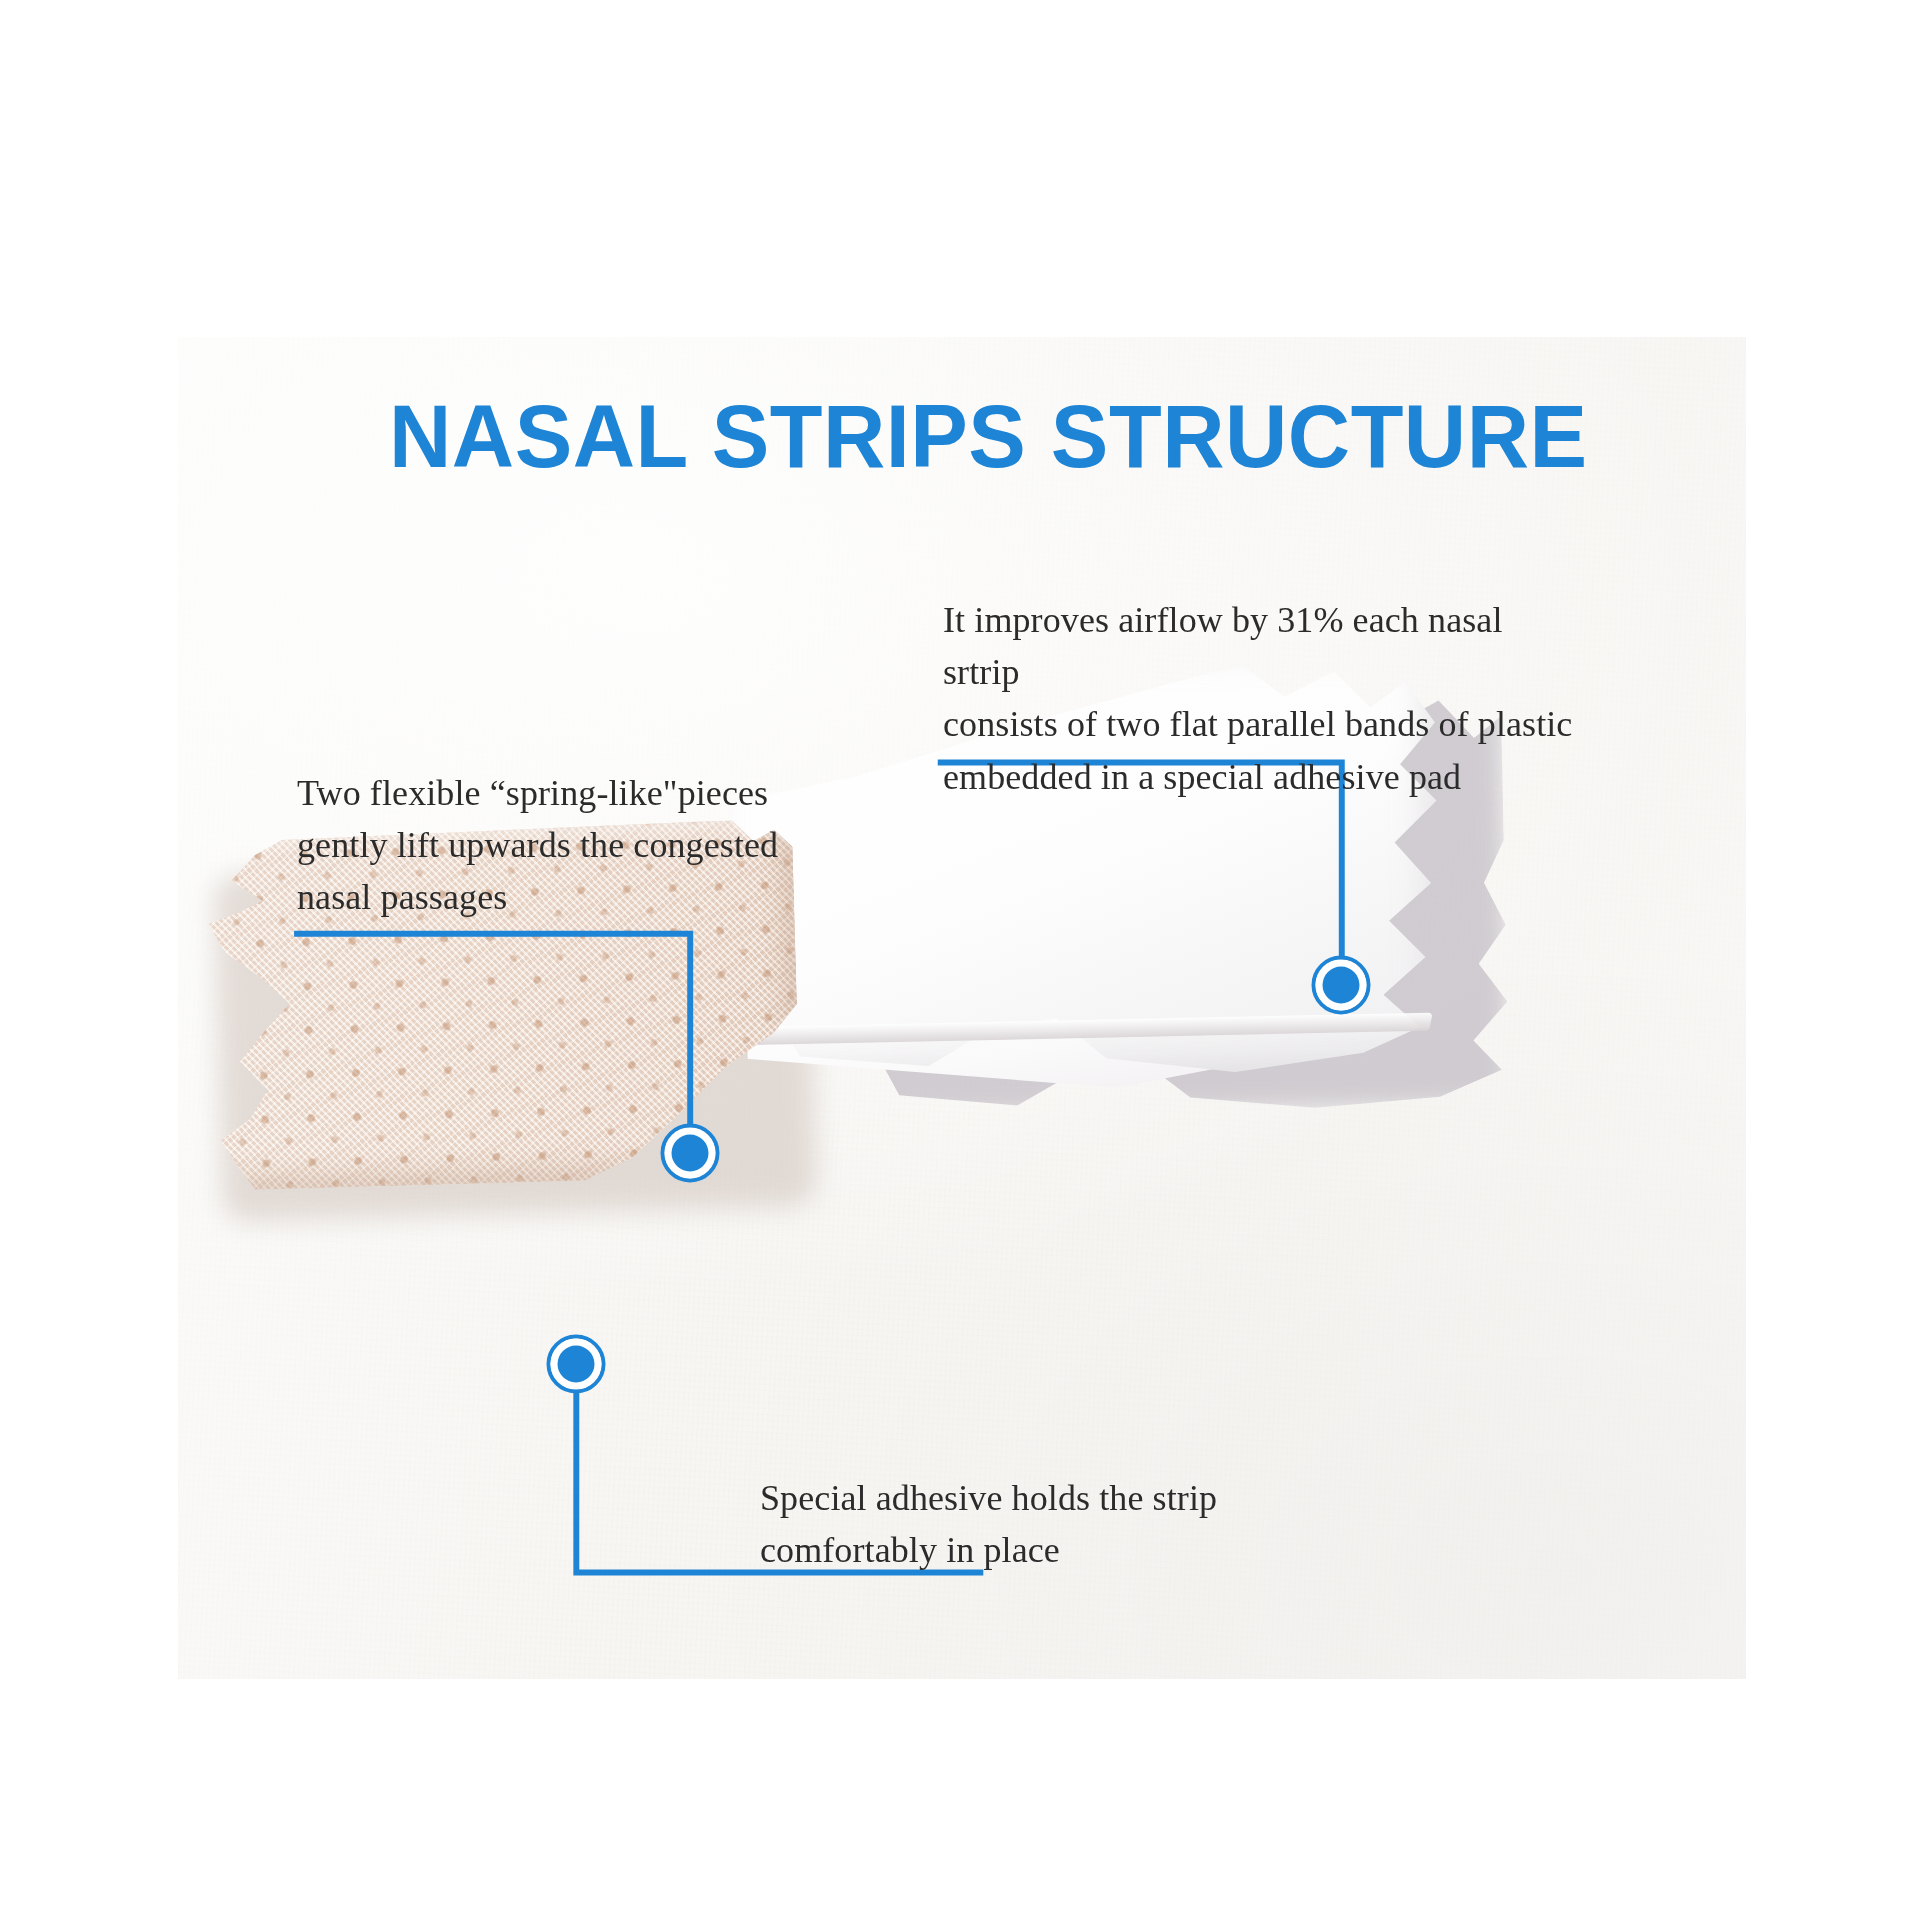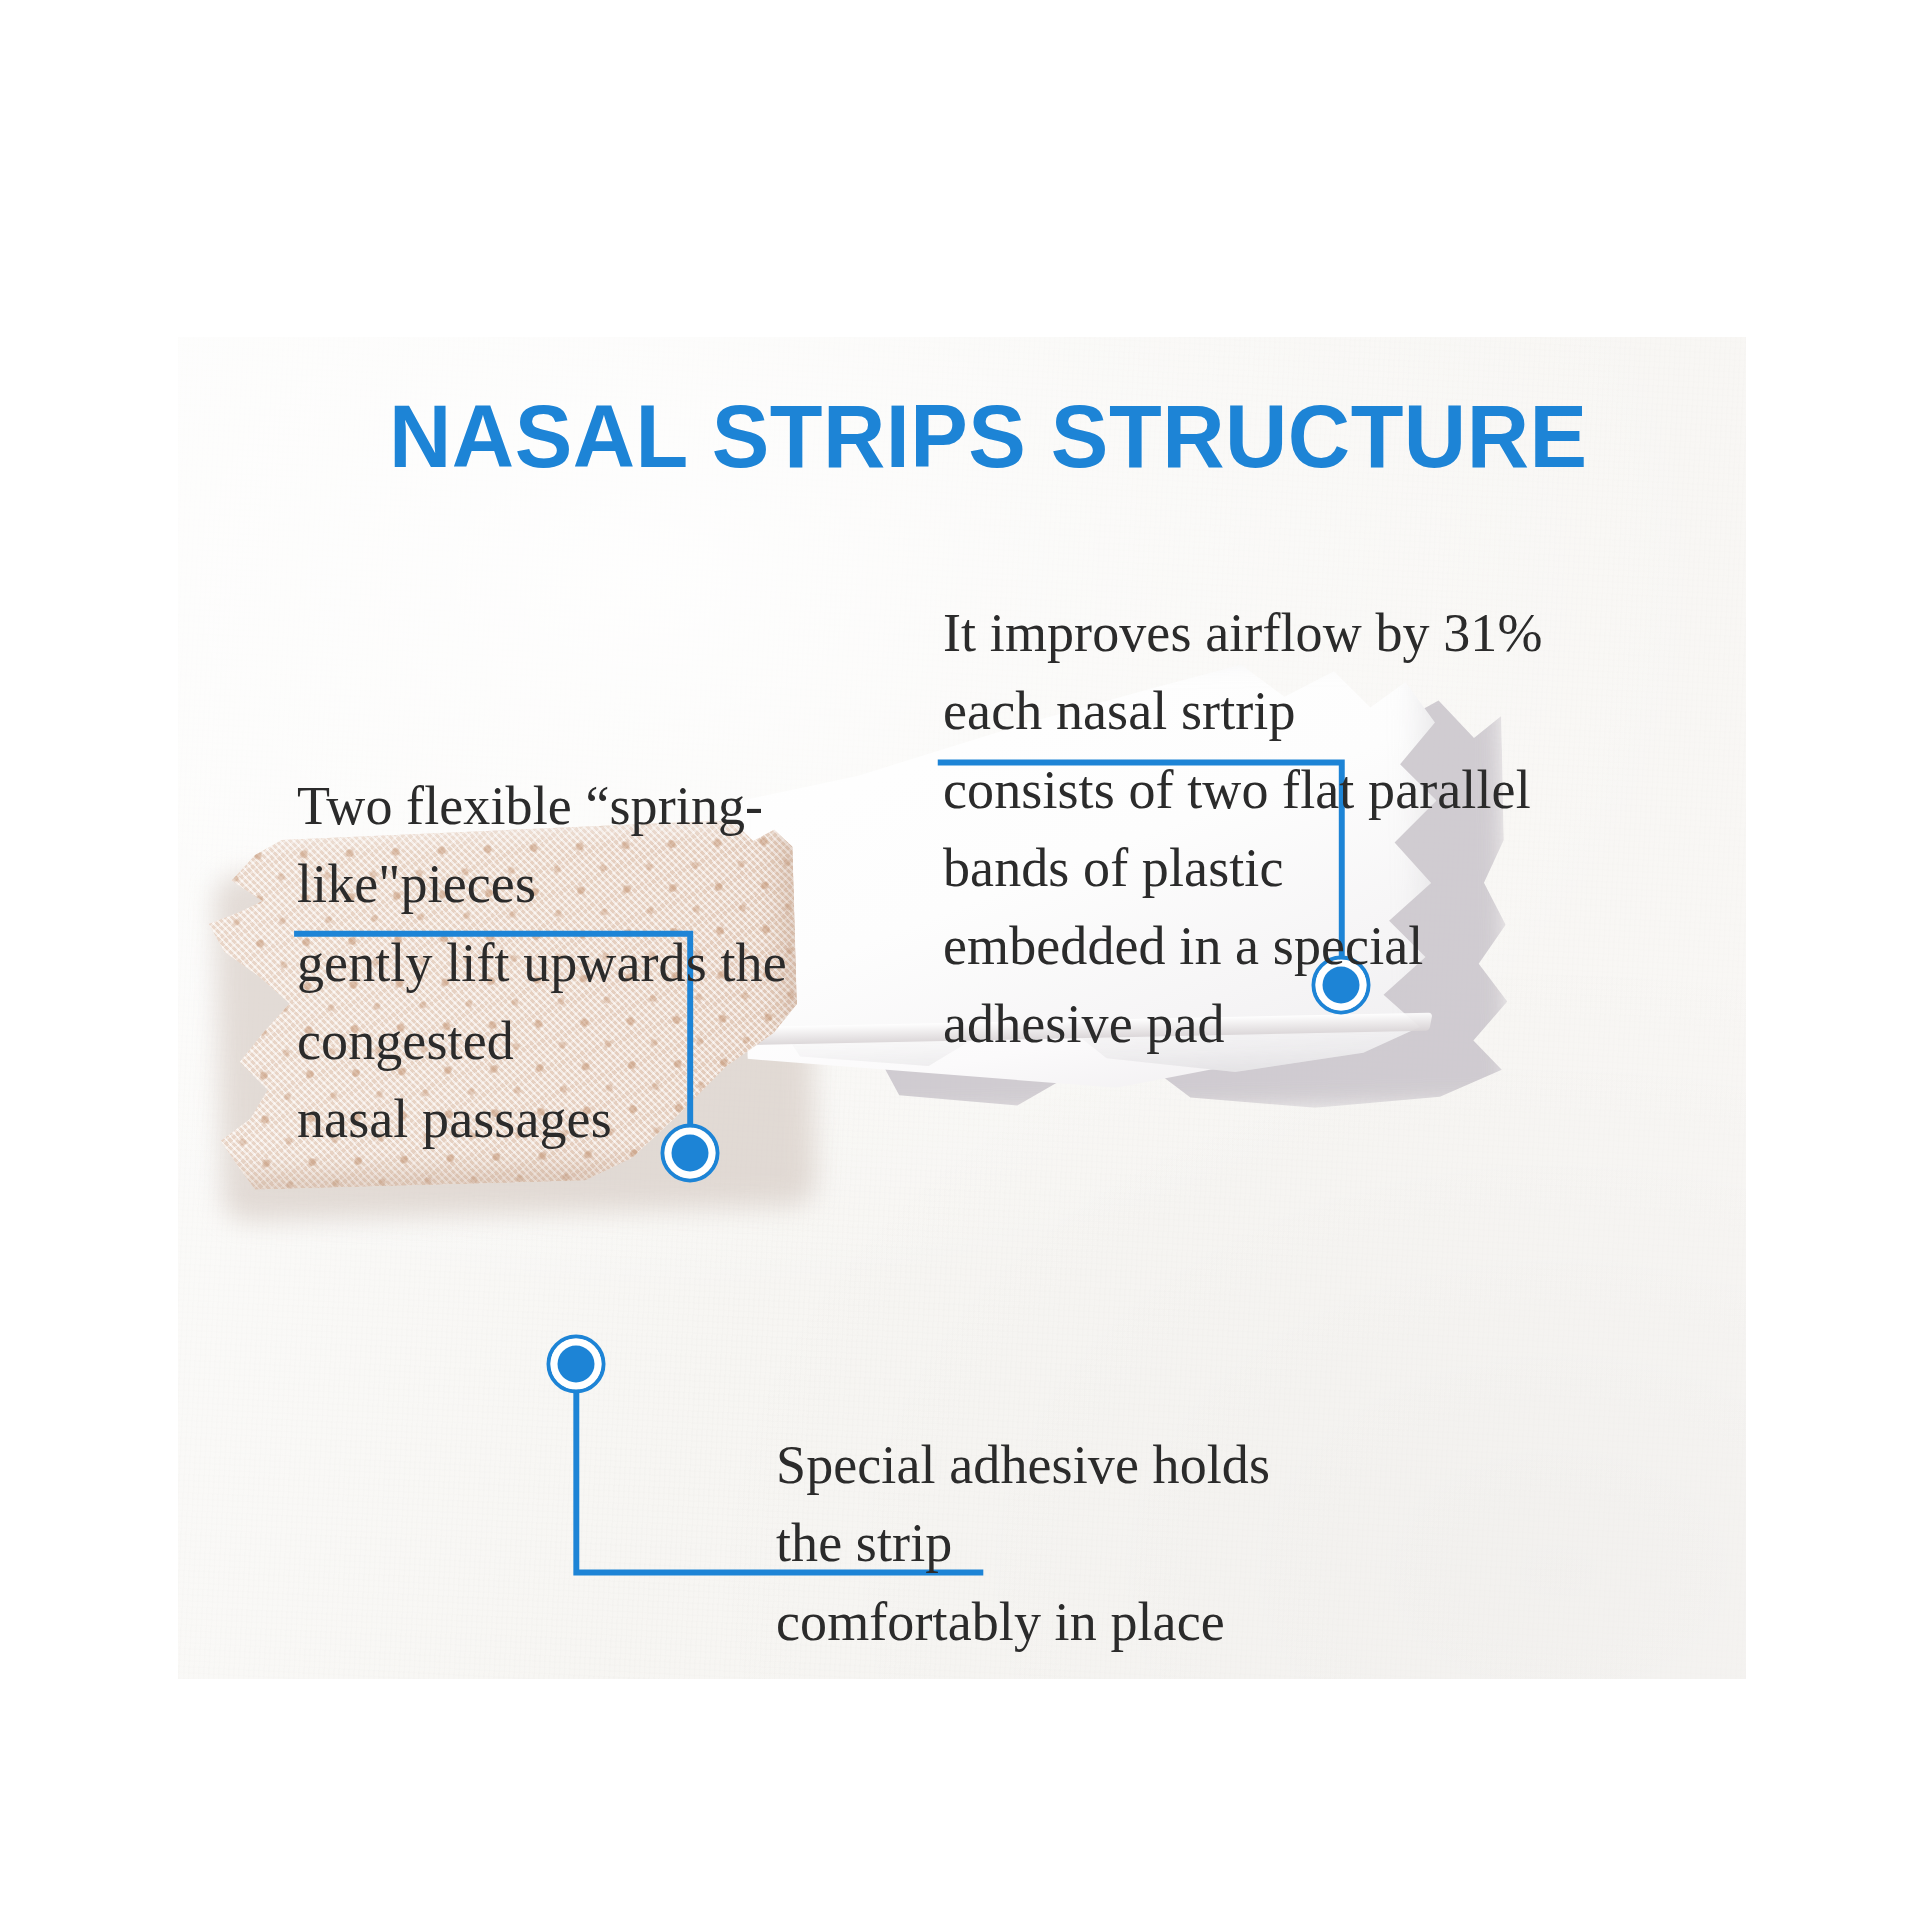--- a/index.html
+++ b/index.html
@@ -58,28 +58,28 @@
     color: #1d84d6;
     white-space: nowrap;
     transform: scaleX(0.97);
     transform-origin: left top;
   }
 
   
   .note {
     position: absolute;
     color: #2b2b2b;
-    font-size: 54px;
+    font-size: 36px;
     line-height: 1.45;
     white-space: pre-line;
     letter-spacing: 0.1px;
   }
   #note-right { left: 943px; top: 594px; width: 634px; }
   #note-left  { left: 297px; top: 767px; width: 554px; }
-  #note-bottom{ left: 760px; top: 1426px; width: 515px; margin-left: 16px; }
+  #note-bottom{ left: 760px; top: 1472px; width: 515px; }
 
   
   #leaders {
     position: absolute;
     left: 0; top: 0;
     width: 1927px;
     height: 1927px;
     pointer-events: none;
   }
 

